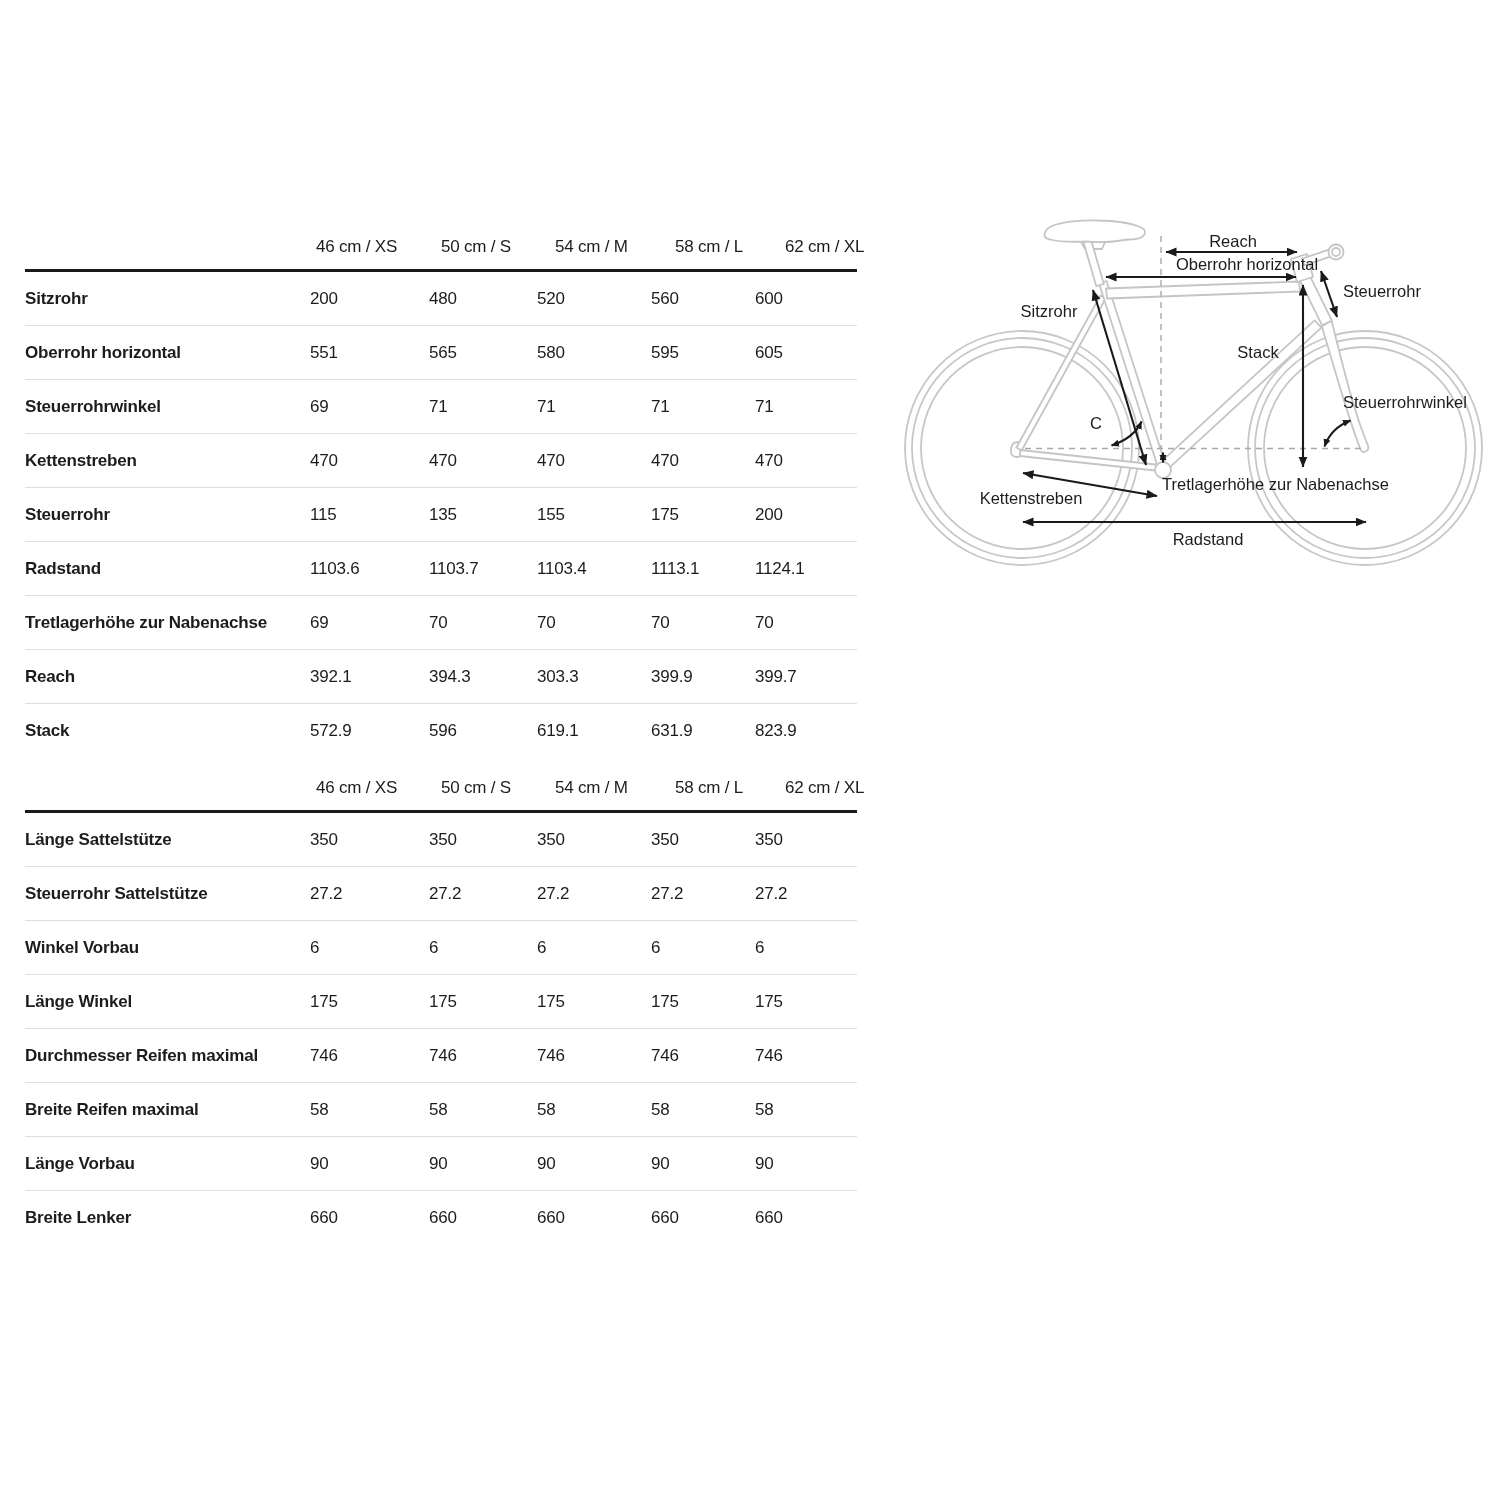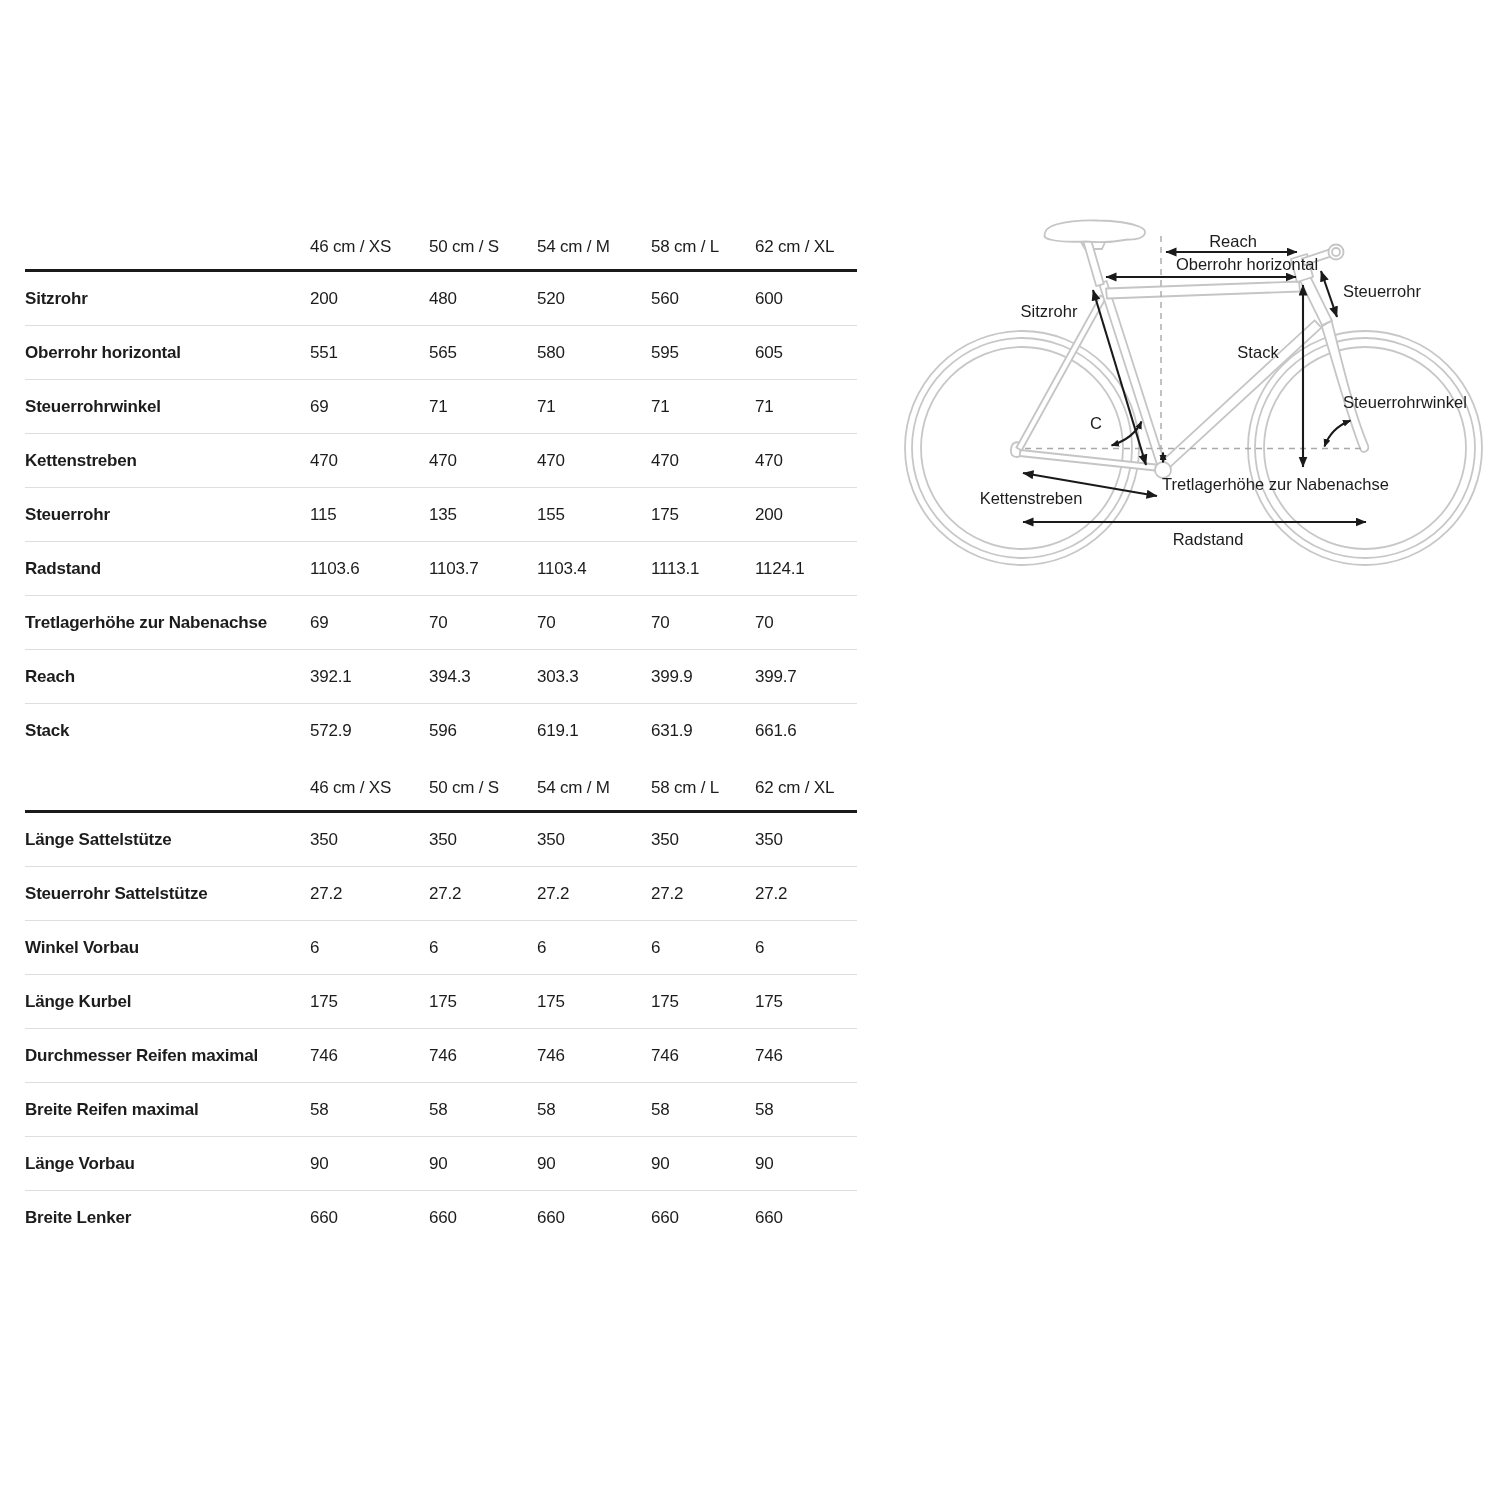--- a/index.html
+++ b/index.html
@@ -2,21 +2,21 @@
 <html><head>
 <meta charset="utf-8">
 <style>
   html,body{margin:0;padding:0;background:#fff;}
   .canvas{position:relative;width:1500px;height:1500px;background:#ffffff;overflow:hidden;
           font-family:"Liberation Sans","DejaVu Sans",sans-serif;color:#1c1c1c;}
   .tables{position:absolute;left:25px;top:225px;width:832px;}
   .t-section{width:832px;}
   .t-section + .t-section{margin-top:9px;}
   .t-header{display:grid;grid-template-columns:285px 119px 108px 114px 104px 102px;
-            height:44px;align-items:center;border-bottom:3px solid #1a1a1a;}
+            height:44px;align-items:center;border-bottom:3px solid #1a1a1a;gap:6px;}
   .t-hcell{font-size:17px;font-weight:400;letter-spacing:-0.2px;white-space:nowrap;}
   .t-row{display:grid;grid-template-columns:285px 119px 108px 114px 104px 102px;
          height:53px;align-items:center;}
   .t-row + .t-row{border-top:1px solid #dedede;}
   .t-label{font-size:17px;font-weight:700;letter-spacing:-0.2px;white-space:nowrap;}
   .t-value{font-size:17px;font-weight:400;letter-spacing:-0.2px;white-space:nowrap;}
   .diagram{position:absolute;left:880px;top:190px;width:620px;height:420px;}
   .frame-line{fill:#ffffff;stroke:#c5c5c5;stroke-width:1.8;stroke-linejoin:round;}
   .wheel{fill:none;stroke:#c7c7c7;stroke-width:1.8;}
   .dash{stroke:#a9a9a9;stroke-width:1.4;stroke-dasharray:6 5;fill:none;}
@@ -100,21 +100,21 @@
           <div class="t-value">303.3</div>
           <div class="t-value">399.9</div>
           <div class="t-value">399.7</div>
         </div>
         <div class="t-row">
           <div class="t-label">Stack</div>
           <div class="t-value">572.9</div>
           <div class="t-value">596</div>
           <div class="t-value">619.1</div>
           <div class="t-value">631.9</div>
-          <div class="t-value">661.6</div>
+          <div class="t-value">823.9</div>
         </div>
       </div>
     <div class="t-section">
       <div class="t-header">
           <div class="t-hcell"></div>
           <div class="t-hcell">46 cm / XS</div>
           <div class="t-hcell">50 cm / S</div>
           <div class="t-hcell">54 cm / M</div>
           <div class="t-hcell">58 cm / L</div>
           <div class="t-hcell">62 cm / XL</div>
@@ -137,21 +137,21 @@
         </div>
         <div class="t-row">
           <div class="t-label">Winkel Vorbau</div>
           <div class="t-value">6</div>
           <div class="t-value">6</div>
           <div class="t-value">6</div>
           <div class="t-value">6</div>
           <div class="t-value">6</div>
         </div>
         <div class="t-row">
-          <div class="t-label">Länge Kurbel</div>
+          <div class="t-label">Länge Winkel</div>
           <div class="t-value">175</div>
           <div class="t-value">175</div>
           <div class="t-value">175</div>
           <div class="t-value">175</div>
           <div class="t-value">175</div>
         </div>
         <div class="t-row">
           <div class="t-label">Durchmesser Reifen maximal</div>
           <div class="t-value">746</div>
           <div class="t-value">746</div>

